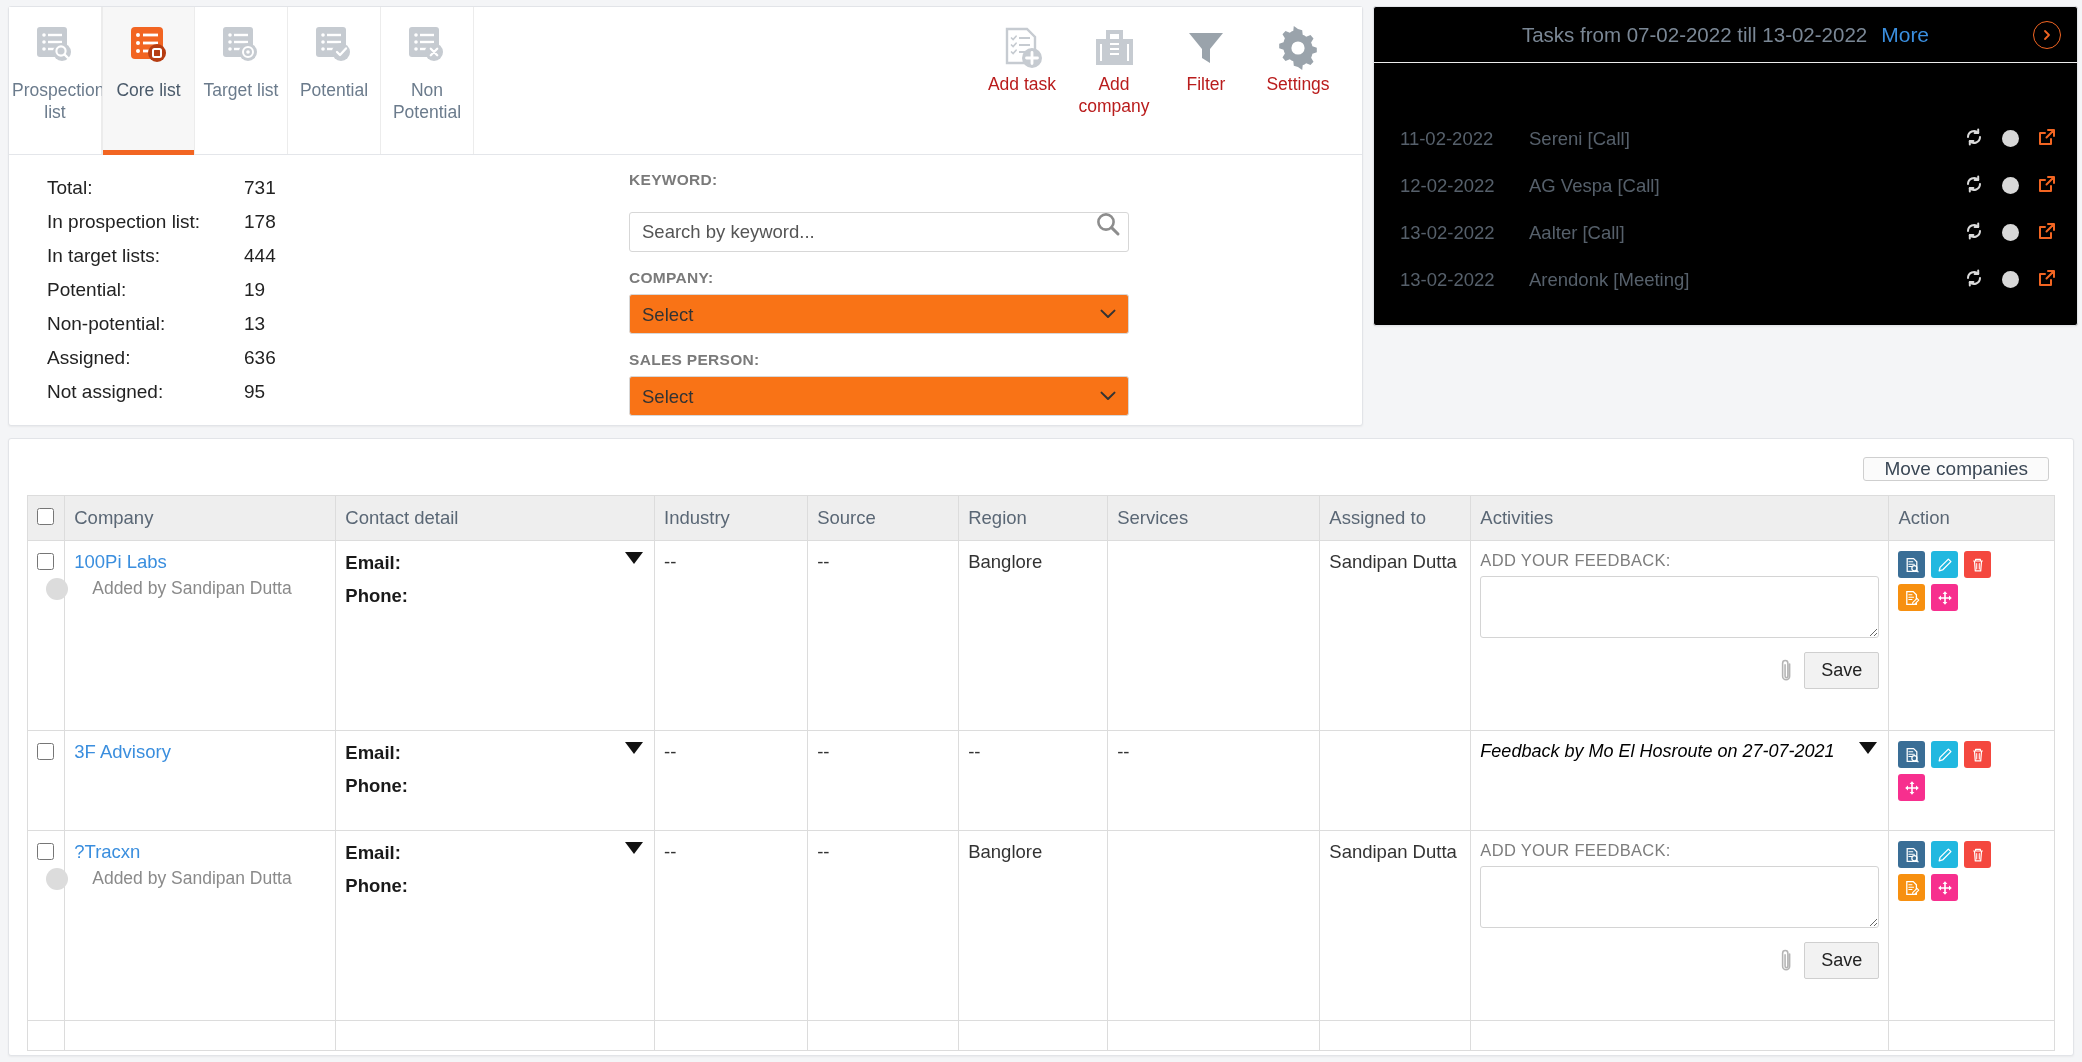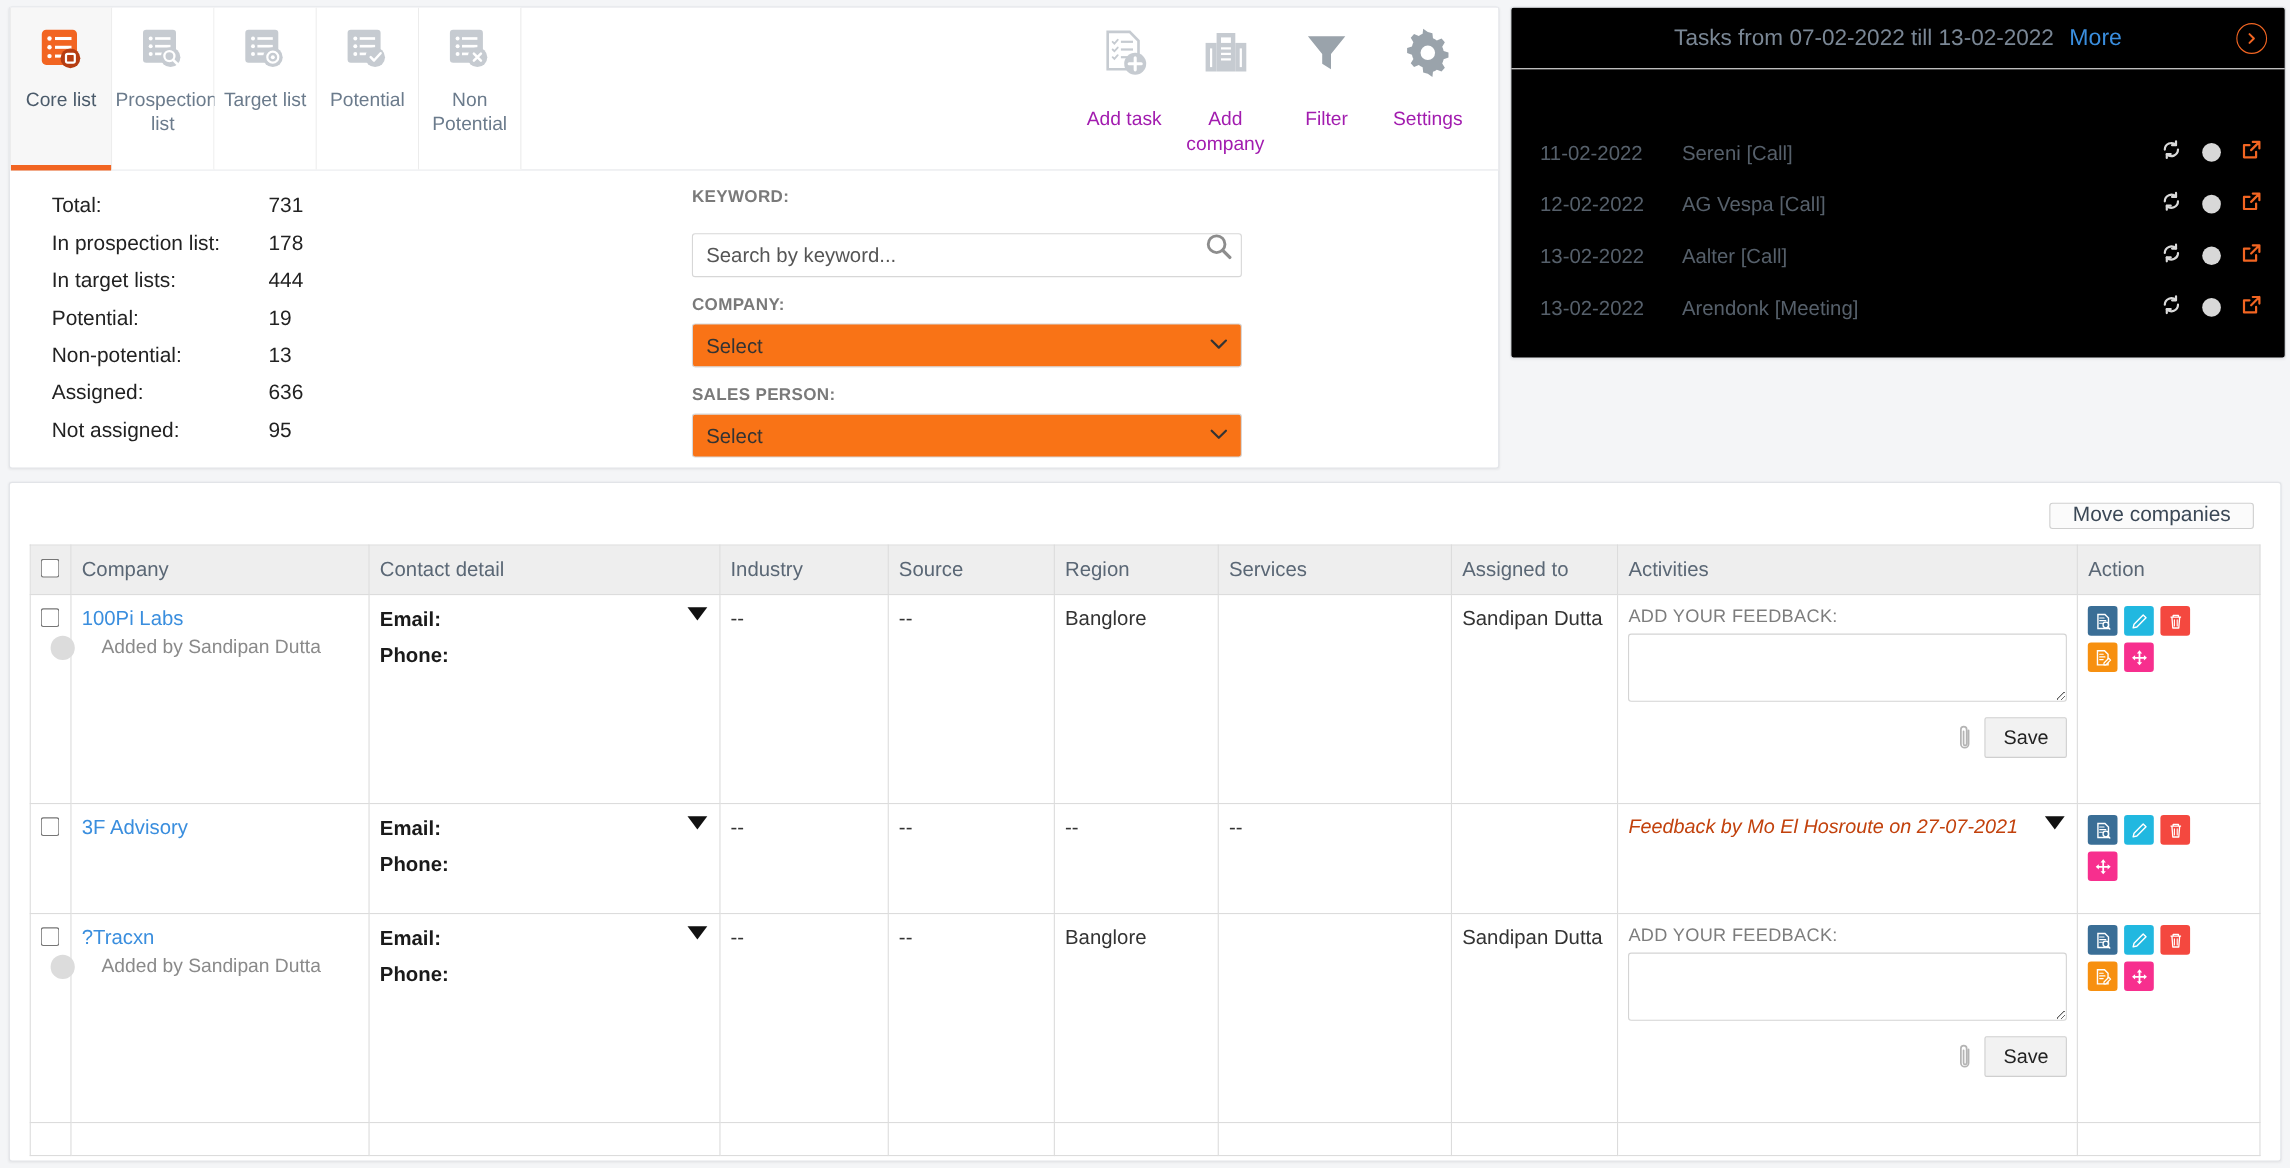--- a/index.html
+++ b/index.html
@@ -78,23 +78,23 @@
 
   .actions { display: flex; align-items: flex-start; padding-top: 18px; padding-right: 18px; gap: 0; }
   .action-item {
     width: 92px;
     display: flex;
     flex-direction: column;
     align-items: center;
     cursor: pointer;
   }
   .action-item .lbl {
-    margin-top: 26px;
+    margin-top: 2px;
     font-size: 17.5px;
-    color: #a21caf;
+    color: #b91c1c;
     text-align: center;
     line-height: 1.26;
     max-width: 84px;
   }
   .act-icon { width: 46px; height: 46px; }
 
   
   .body-row { display: flex; padding: 16px 0 0 0; }
   .stats { width: 620px; padding-left: 38px; }
   .stat-line { display: flex; font-size: 19px; color: #222; line-height: 34px; }
@@ -313,75 +313,75 @@
     font-size: 18px;
     color: #222;
     cursor: pointer;
     font-family: "Liberation Sans", sans-serif;
   }
   .fb-existing {
     position: relative;
     padding-right: 30px;
     font-style: italic;
     font-size: 18px;
-    color: #c2410c;
+    color: #000000;
   }
 
   .act-icons { display: flex; flex-wrap: wrap; gap: 6px; width: 112px; }
   .ai {
     width: 27px; height: 27px;
     border-radius: 3px;
     display: flex; align-items: center; justify-content: center;
     cursor: pointer;
   }
   .dash { color: #333; }
 </style>
 </head>
 <body>
 
 <div class="top-area">
 
   <div class="main-panel">
 
     <div class="toolbar">
       <div class="tabs">
-
-        <div class="tab active">
-          <span class="tab-icon">
-            <svg viewBox="0 0 44 44" width="44" height="44">
-              <rect x="4" y="4" width="32" height="32" rx="4" fill="#f26522"></rect>
-              <circle cx="11" cy="12" r="2" fill="#fff"></circle>
-                <rect x="16" y="10.6" width="15" height="2.8" fill="#fff"></rect>
-              <circle cx="11" cy="20" r="2" fill="#fff"></circle>
-                <rect x="16" y="18.6" width="15" height="2.8" fill="#fff"></rect>
-              <circle cx="11" cy="28" r="2" fill="#fff"></circle>
-                <rect x="16" y="26.6" width="9" height="2.8" fill="#fff"></rect>
-              <circle cx="30" cy="30" r="9" fill="#b63d12"></circle>
-              <rect x="26" y="26" width="8" height="8" rx="1.5" fill="none" stroke="#fff" stroke-width="2"></rect>
-            </svg>
-          </span>
-          <span class="tab-label">Core list</span>
-        </div>
 
         <div class="tab">
           <span class="tab-icon">
             <svg viewBox="0 0 44 44" width="44" height="44">
               <rect x="4" y="4" width="30" height="30" rx="3" fill="#c6cbd1"></rect>
               <circle cx="11" cy="12" r="1.8" fill="#fff"></circle>
                 <rect x="15" y="10.8" width="14" height="2.4" fill="#fff"></rect>
               <circle cx="11" cy="19" r="1.8" fill="#fff"></circle>
                 <rect x="15" y="17.8" width="14" height="2.4" fill="#fff"></rect>
               <circle cx="11" cy="26" r="1.8" fill="#fff"></circle>
                 <rect x="15" y="24.8" width="9" height="2.4" fill="#fff"></rect>
               <circle cx="29" cy="29" r="9" fill="#c6cbd1"></circle>
               <circle cx="28" cy="28" r="4.6" fill="none" stroke="#fff" stroke-width="2.1"></circle>
               <line x1="31.4" y1="31.4" x2="35" y2="35" stroke="#fff" stroke-width="2.4" stroke-linecap="round"></line>
             </svg>
           </span>
           <span class="tab-label">Prospection list</span>
+        </div>
+
+        <div class="tab active">
+          <span class="tab-icon">
+            <svg viewBox="0 0 44 44" width="44" height="44">
+              <rect x="4" y="4" width="32" height="32" rx="4" fill="#f26522"></rect>
+              <circle cx="11" cy="12" r="2" fill="#fff"></circle>
+                <rect x="16" y="10.6" width="15" height="2.8" fill="#fff"></rect>
+              <circle cx="11" cy="20" r="2" fill="#fff"></circle>
+                <rect x="16" y="18.6" width="15" height="2.8" fill="#fff"></rect>
+              <circle cx="11" cy="28" r="2" fill="#fff"></circle>
+                <rect x="16" y="26.6" width="9" height="2.8" fill="#fff"></rect>
+              <circle cx="30" cy="30" r="9" fill="#b63d12"></circle>
+              <rect x="26" y="26" width="8" height="8" rx="1.5" fill="none" stroke="#fff" stroke-width="2"></rect>
+            </svg>
+          </span>
+          <span class="tab-label">Core list</span>
         </div>
 
         <div class="tab">
           <span class="tab-icon">
             <svg viewBox="0 0 44 44" width="44" height="44">
               <rect x="4" y="4" width="30" height="30" rx="3" fill="#c6cbd1"></rect>
               <circle cx="11" cy="12" r="1.8" fill="#fff"></circle>
                 <rect x="15" y="10.8" width="14" height="2.4" fill="#fff"></rect>
               <circle cx="11" cy="19" r="1.8" fill="#fff"></circle>
                 <rect x="15" y="17.8" width="14" height="2.4" fill="#fff"></rect>

